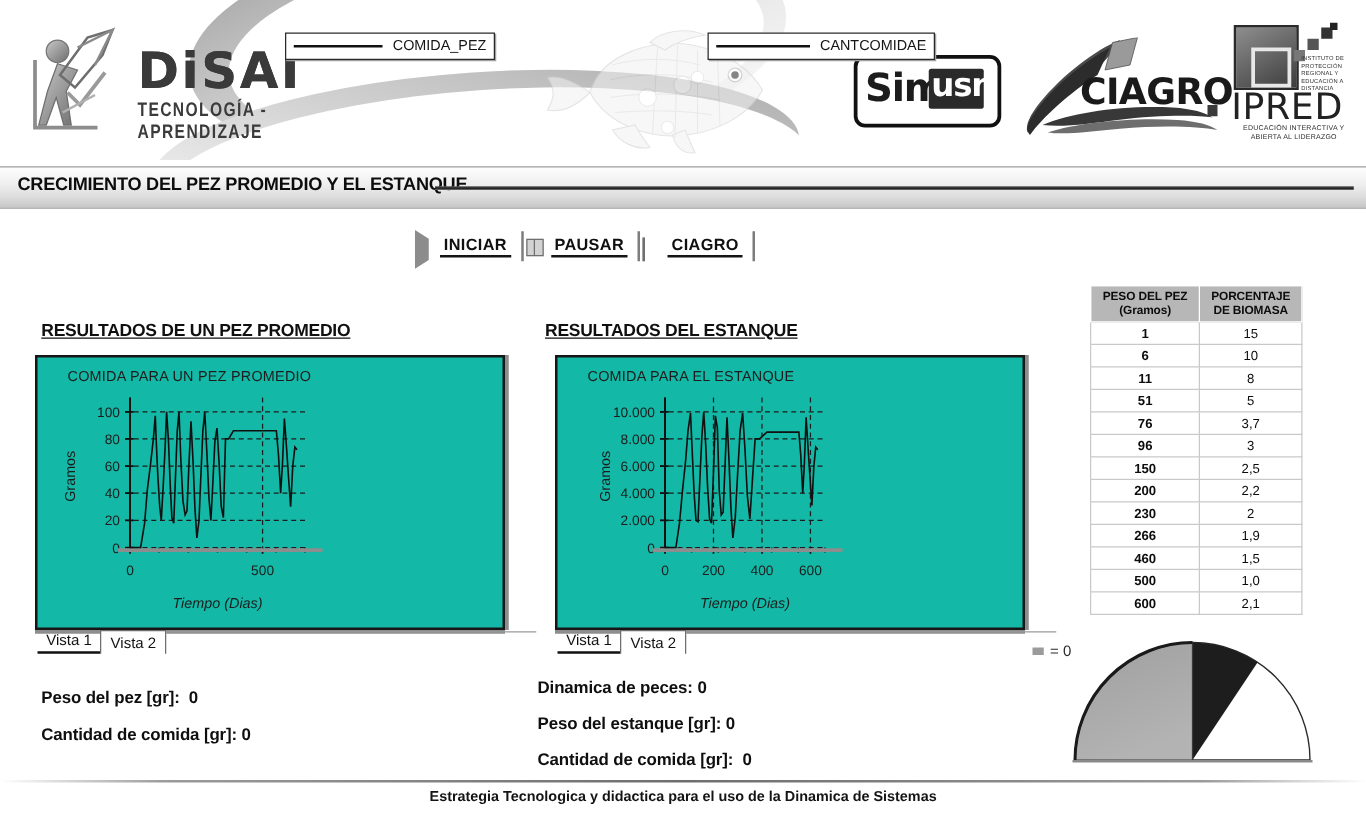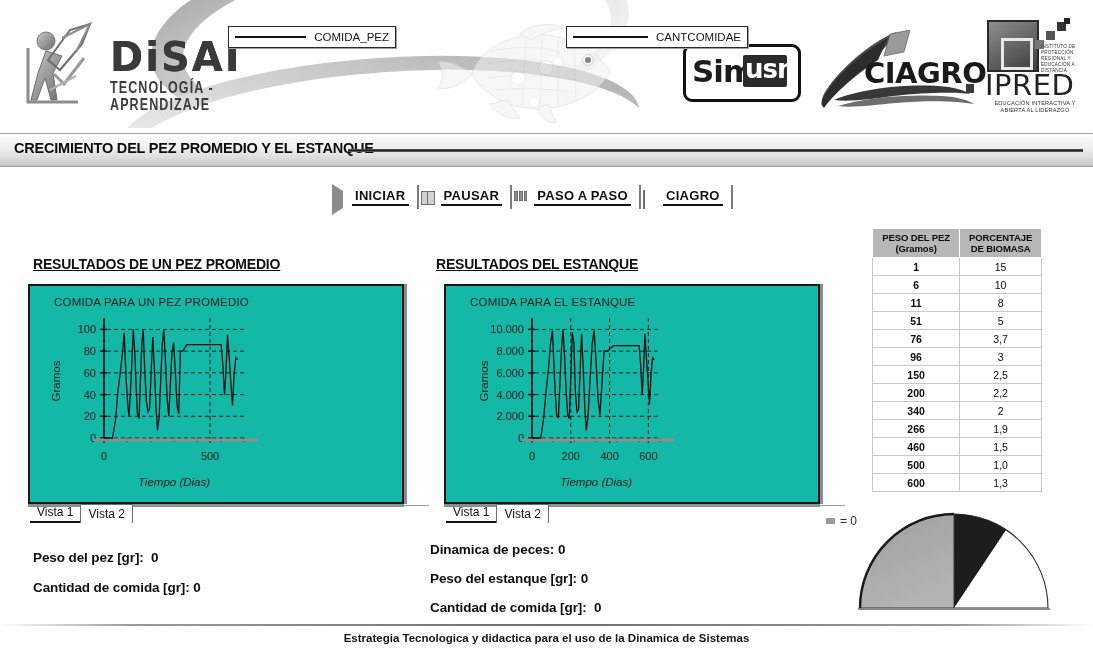--- a/index.html
+++ b/index.html
@@ -249,30 +249,20 @@
     <span class="tb-label">INICIAR</span>
   </div>
   <div class="tb-btn">
     <span class="ico">
         <span class="pausebox">
           <i></i>
           <i></i>
         </span>
       </span>
     <span class="tb-label">PAUSAR</span>
-  </div>
-  <div class="tb-btn">
-    <span class="ico">
-        <span class="stepbox">
-          <u></u>
-          <u></u>
-          <u></u>
-        </span>
-      </span>
-    <span class="tb-label">PASO A PASO</span>
   </div>
   <div class="tb-btn">
     <span class="ico"><span class="stopbox"></span></span>
     <span class="tb-label">CIAGRO</span>
   </div>
 </div>
 
 <div class="sec-title" id="sec-left">RESULTADOS DE UN PEZ PROMEDIO</div>
 <div class="sec-title" id="sec-right">RESULTADOS DEL ESTANQUE</div>
 
@@ -446,38 +436,38 @@
       </tr>
       <tr>
         <td>150</td>
         <td class="pct">2,5</td>
       </tr>
       <tr>
         <td>200</td>
         <td class="pct">2,2</td>
       </tr>
       <tr>
-        <td>340</td>
+        <td>230</td>
         <td class="pct">2</td>
       </tr>
       <tr>
         <td>266</td>
         <td class="pct">1,9</td>
       </tr>
       <tr>
         <td>460</td>
         <td class="pct">1,5</td>
       </tr>
       <tr>
         <td>500</td>
         <td class="pct">1,0</td>
       </tr>
       <tr>
         <td>600</td>
-        <td class="pct">1,3</td>
+        <td class="pct">2,1</td>
       </tr>
     </tbody>
 </table>
 
 <div id="gauge-wrap">
   <div id="gauge-legend">
     <span id="gauge-swatch"></span>
     <span id="gauge-legend-text">= 0</span>
   </div>
   <svg width="200" height="104" viewBox="0 0 200 104" style="position:absolute;left:28px;top:2px;">

